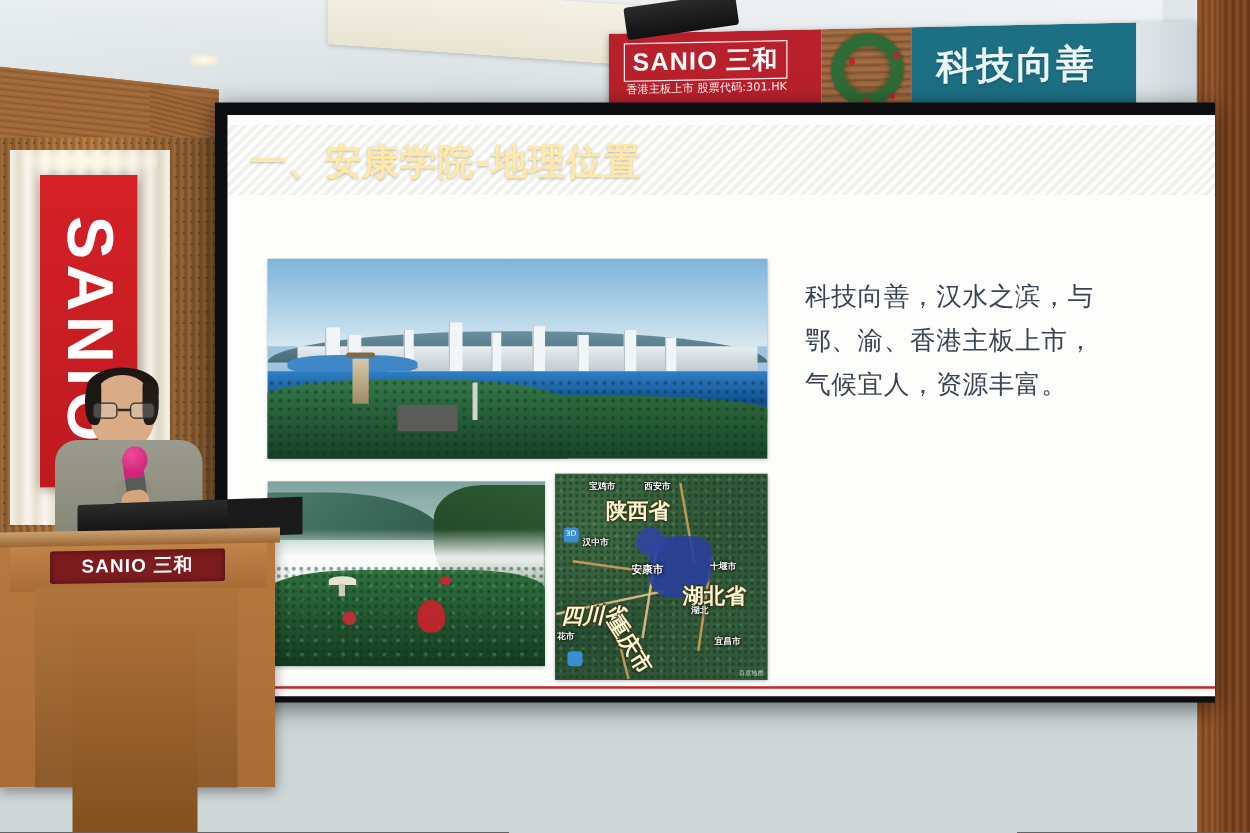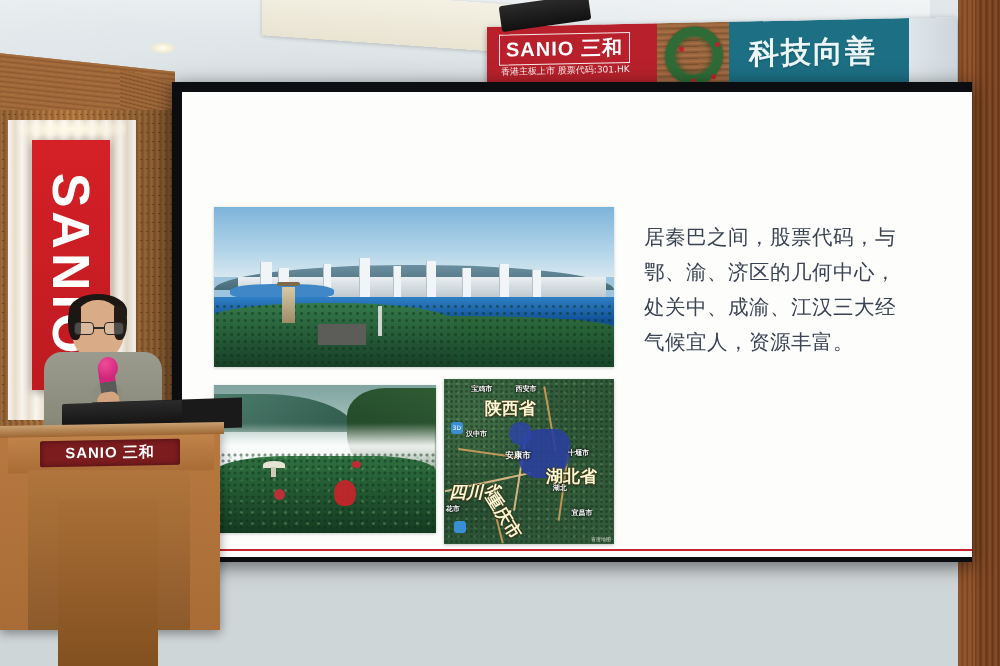--- a/index.html
+++ b/index.html
@@ -297,20 +297,23 @@
     <div class="banner-teal">
       <div class="kejizs">科技向善</div>
     </div>
     <div class="banner-white"></div>
   </div>
   <div class="spotlight-bar"></div>
 
   <div class="screen-frame"></div>
   <div class="screen">
 
+    <div class="slide-title-bar">
+      <div class="slide-title">一、安康学院-地理位置</div>
+    </div>
 
     <div class="photo1">
       <div class="p1-sky"></div>
       <div class="p1-farhills"></div>
       <div class="p1-city">
         <div class="p1-bldg" style="left:6%;width:3%;height:170%;"></div>
         <div class="p1-bldg" style="left:11%;width:2.5%;height:140%;"></div>
         <div class="p1-bldg" style="left:23%;width:2%;height:160%;"></div>
         <div class="p1-bldg" style="left:33%;width:2.5%;height:185%;"></div>
         <div class="p1-bldg" style="left:42%;width:2%;height:150%;"></div>
@@ -370,23 +373,22 @@
       <div class="m-lbl m-city" style="left:75%;top:78%;font-family:Liberation Mono, monospace;">宜昌市</div>
       <div class="m-lbl m-city" style="left:1%;top:76%;">花市</div>
       <div class="m-lbl m-city" style="left:64%;top:63%;">湖北</div>
 
       <div class="m-badge" style="left:4%;top:26%;">3D</div>
       <div class="m-badge" style="left:6%;top:86%;background:#3a8fd4;"></div>
       <div class="m-wm">百度地图</div>
     </div>
 
     <div class="body-text">
-      <p>居秦巴之间，股票代码，与</p>
-      <p>鄂、渝、济区的几何中心，</p>
-      <p>处关中、成渝、江汉三大经</p>
+      <p>科技向善，汉水之滨，与</p>
+      <p>鄂、渝、香港主板上市，</p>
       <p>气候宜人，资源丰富。</p>
     </div>
 
     <div class="slide-bottom-line"></div>
   </div>
 
   <div class="speaker-hair"></div>
   <div class="speaker-head"></div>
   <div class="speaker-hair2"></div>
   <div class="speaker-hair3"></div>

